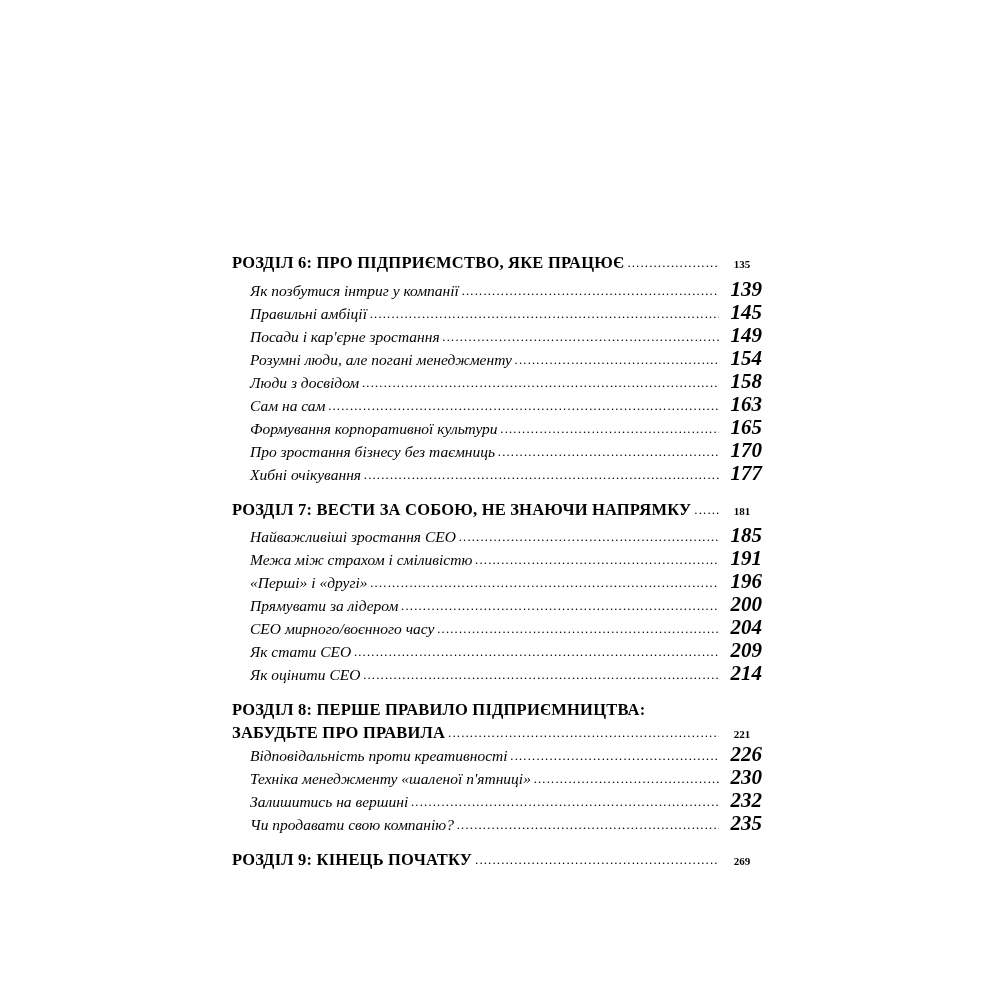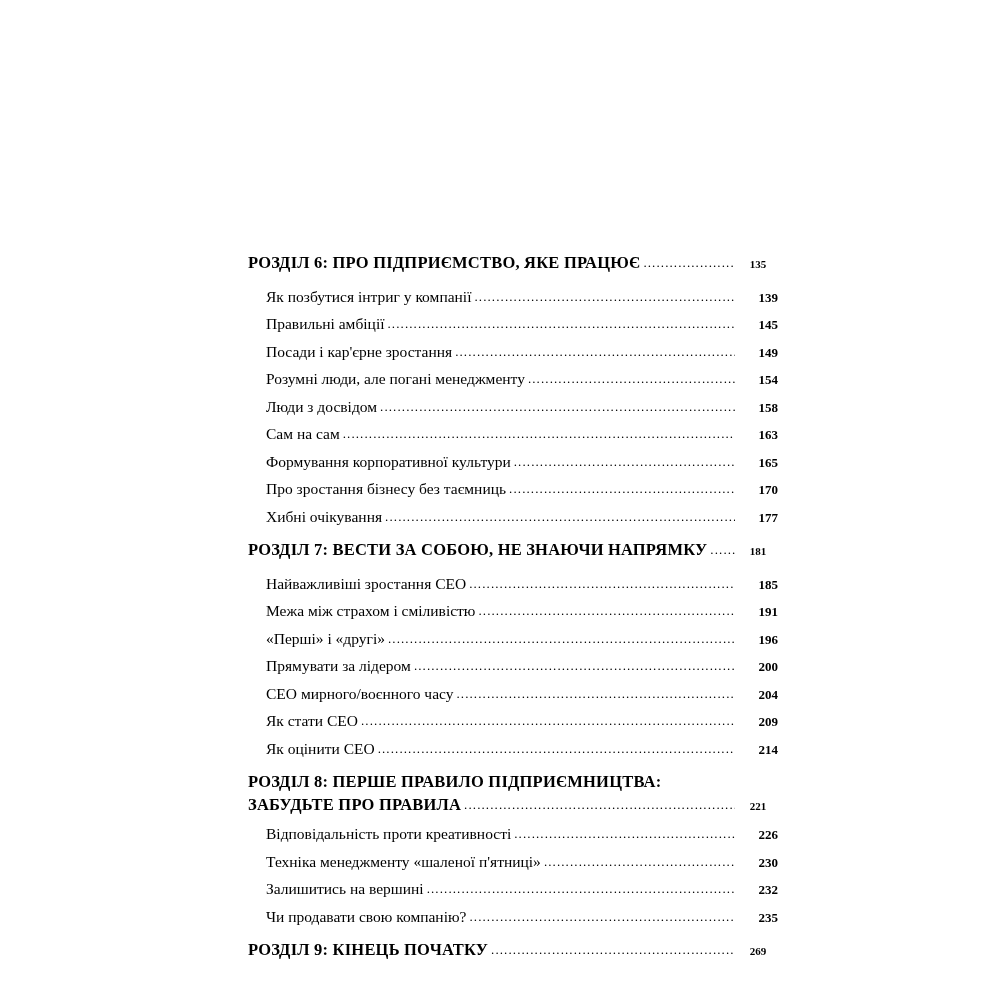--- a/index.html
+++ b/index.html
@@ -10,21 +10,21 @@
   body {
     width: 1000px;
     height: 1000px;
     font-family: "Liberation Serif", serif;
     color: #000000;
     position: relative;
     overflow: hidden;
   }
   #toc {
     position: absolute;
-    left: 248px;
+    left: 232px;
     top: 255px;
     width: 530px;
   }
   .group {
     margin-bottom: 0px;
   }
   
   .row {
     display: flex;
     align-items: baseline;
@@ -69,29 +69,29 @@
 
   
   .chapter-cont {
     margin-top: -1px;
     margin-bottom: 3px;
   }
 
   
   .entry {
     margin-bottom: 2px;
+    font-style: italic;
   }
   .entry .label {
     font-size: 15.5px;
     padding-left: 0px;
   }
   .entry .page {
-    font-size: 13px;
+    font-size: 21px;
     font-weight: bold;
-    margin-top: 12px;
   }
   .entry-indent {
     padding-left: 18px;
   }
   .spacer-md { height: 16px; }
 </style>
 </head>
 <body>
 
 <div id="toc">

